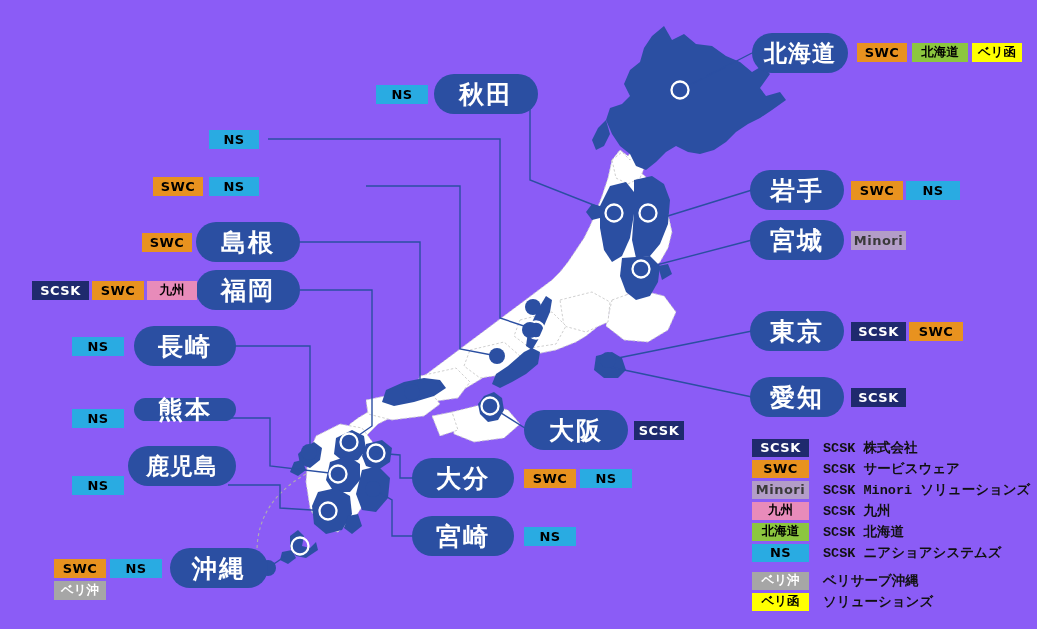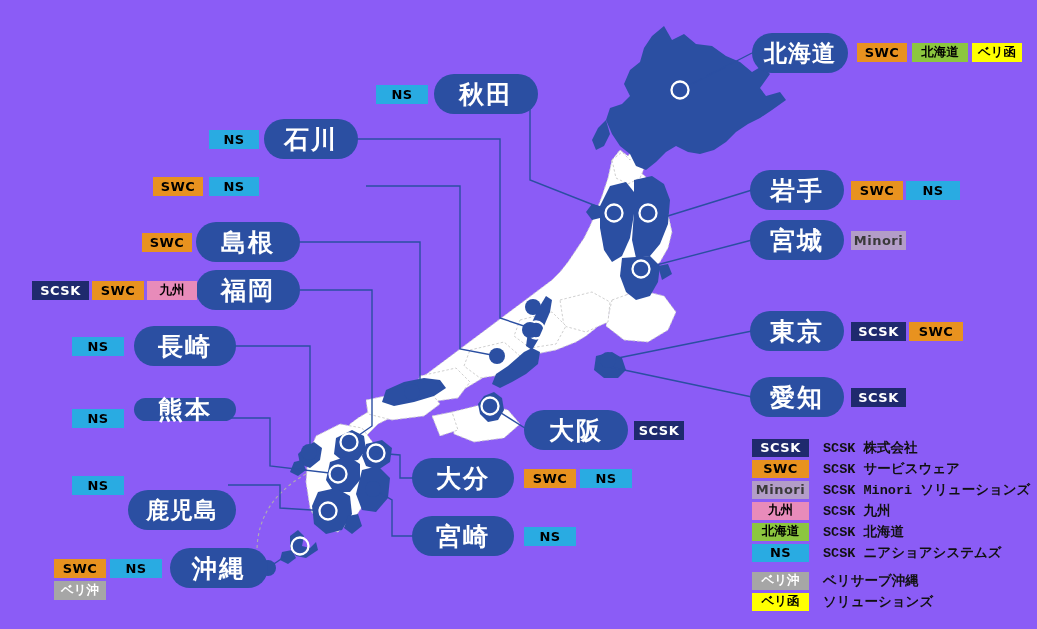--- a/index.html
+++ b/index.html
@@ -228,36 +228,33 @@
       <circle cx="268" cy="568" r="8"></circle>
     </g>
   </svg>
 
   <div class="pill p3" style="left:752px;top:33px;width:96px;height:40px;">
     <span>北海道</span>
   </div>
   <div class="pill p2" style="left:434px;top:74px;width:104px;height:40px;">
     <span>秋田</span>
   </div>
-  <div class="pill p2" style="left:264px;top:119px;width:94px;height:40px;">
-    <span>石川</span>
-  </div>
   <div class="pill p2" style="left:196px;top:222px;width:104px;height:40px;">
     <span>島根</span>
   </div>
   <div class="pill p2" style="left:196px;top:270px;width:104px;height:40px;">
     <span>福岡</span>
   </div>
   <div class="pill p2" style="left:134px;top:326px;width:102px;height:40px;">
     <span>長崎</span>
   </div>
   <div class="pill p2" style="left:134px;top:398px;width:102px;height:23px;">
     <span>熊本</span>
   </div>
-  <div class="pill p3" style="left:128px;top:490px;width:108px;height:40px;">
+  <div class="pill p3" style="left:128px;top:446px;width:108px;height:40px;">
     <span>鹿児島</span>
   </div>
   <div class="pill p2" style="left:170px;top:548px;width:98px;height:40px;align-items:center;">
     <span>沖縄</span>
   </div>
   <div class="pill p2" style="left:750px;top:170px;width:94px;height:40px;">
     <span>岩手</span>
   </div>
   <div class="pill p2" style="left:750px;top:220px;width:94px;height:40px;">
     <span>宮城</span>

